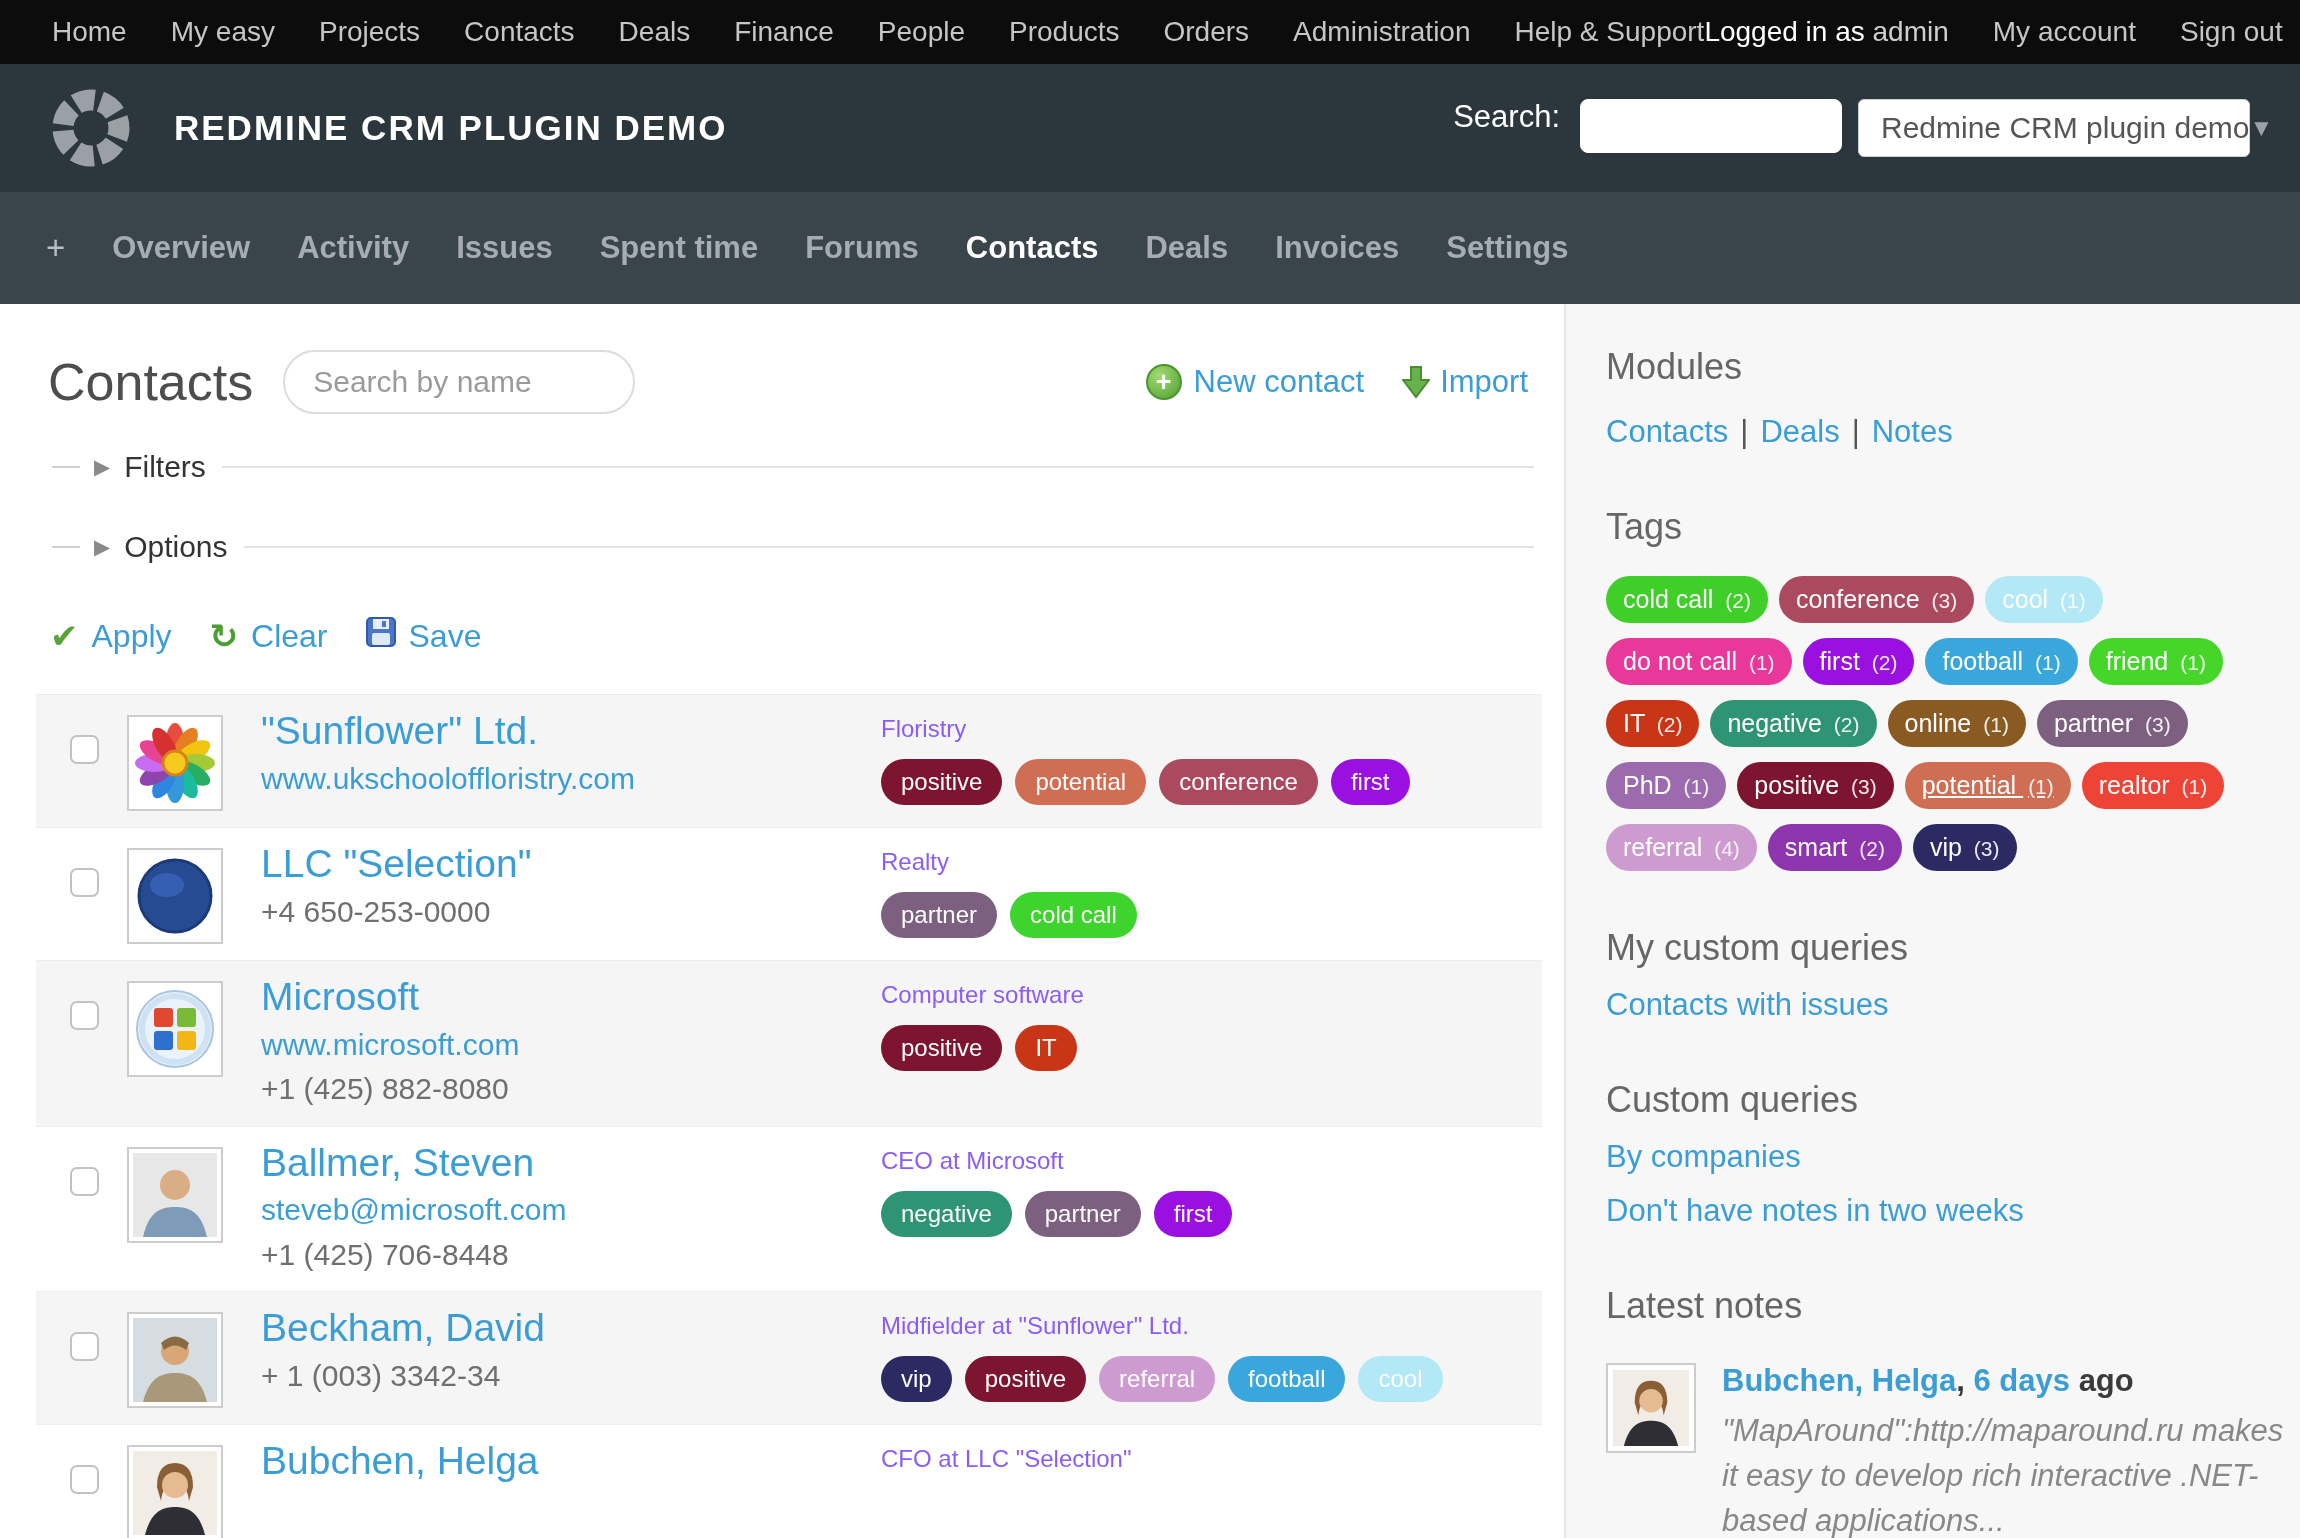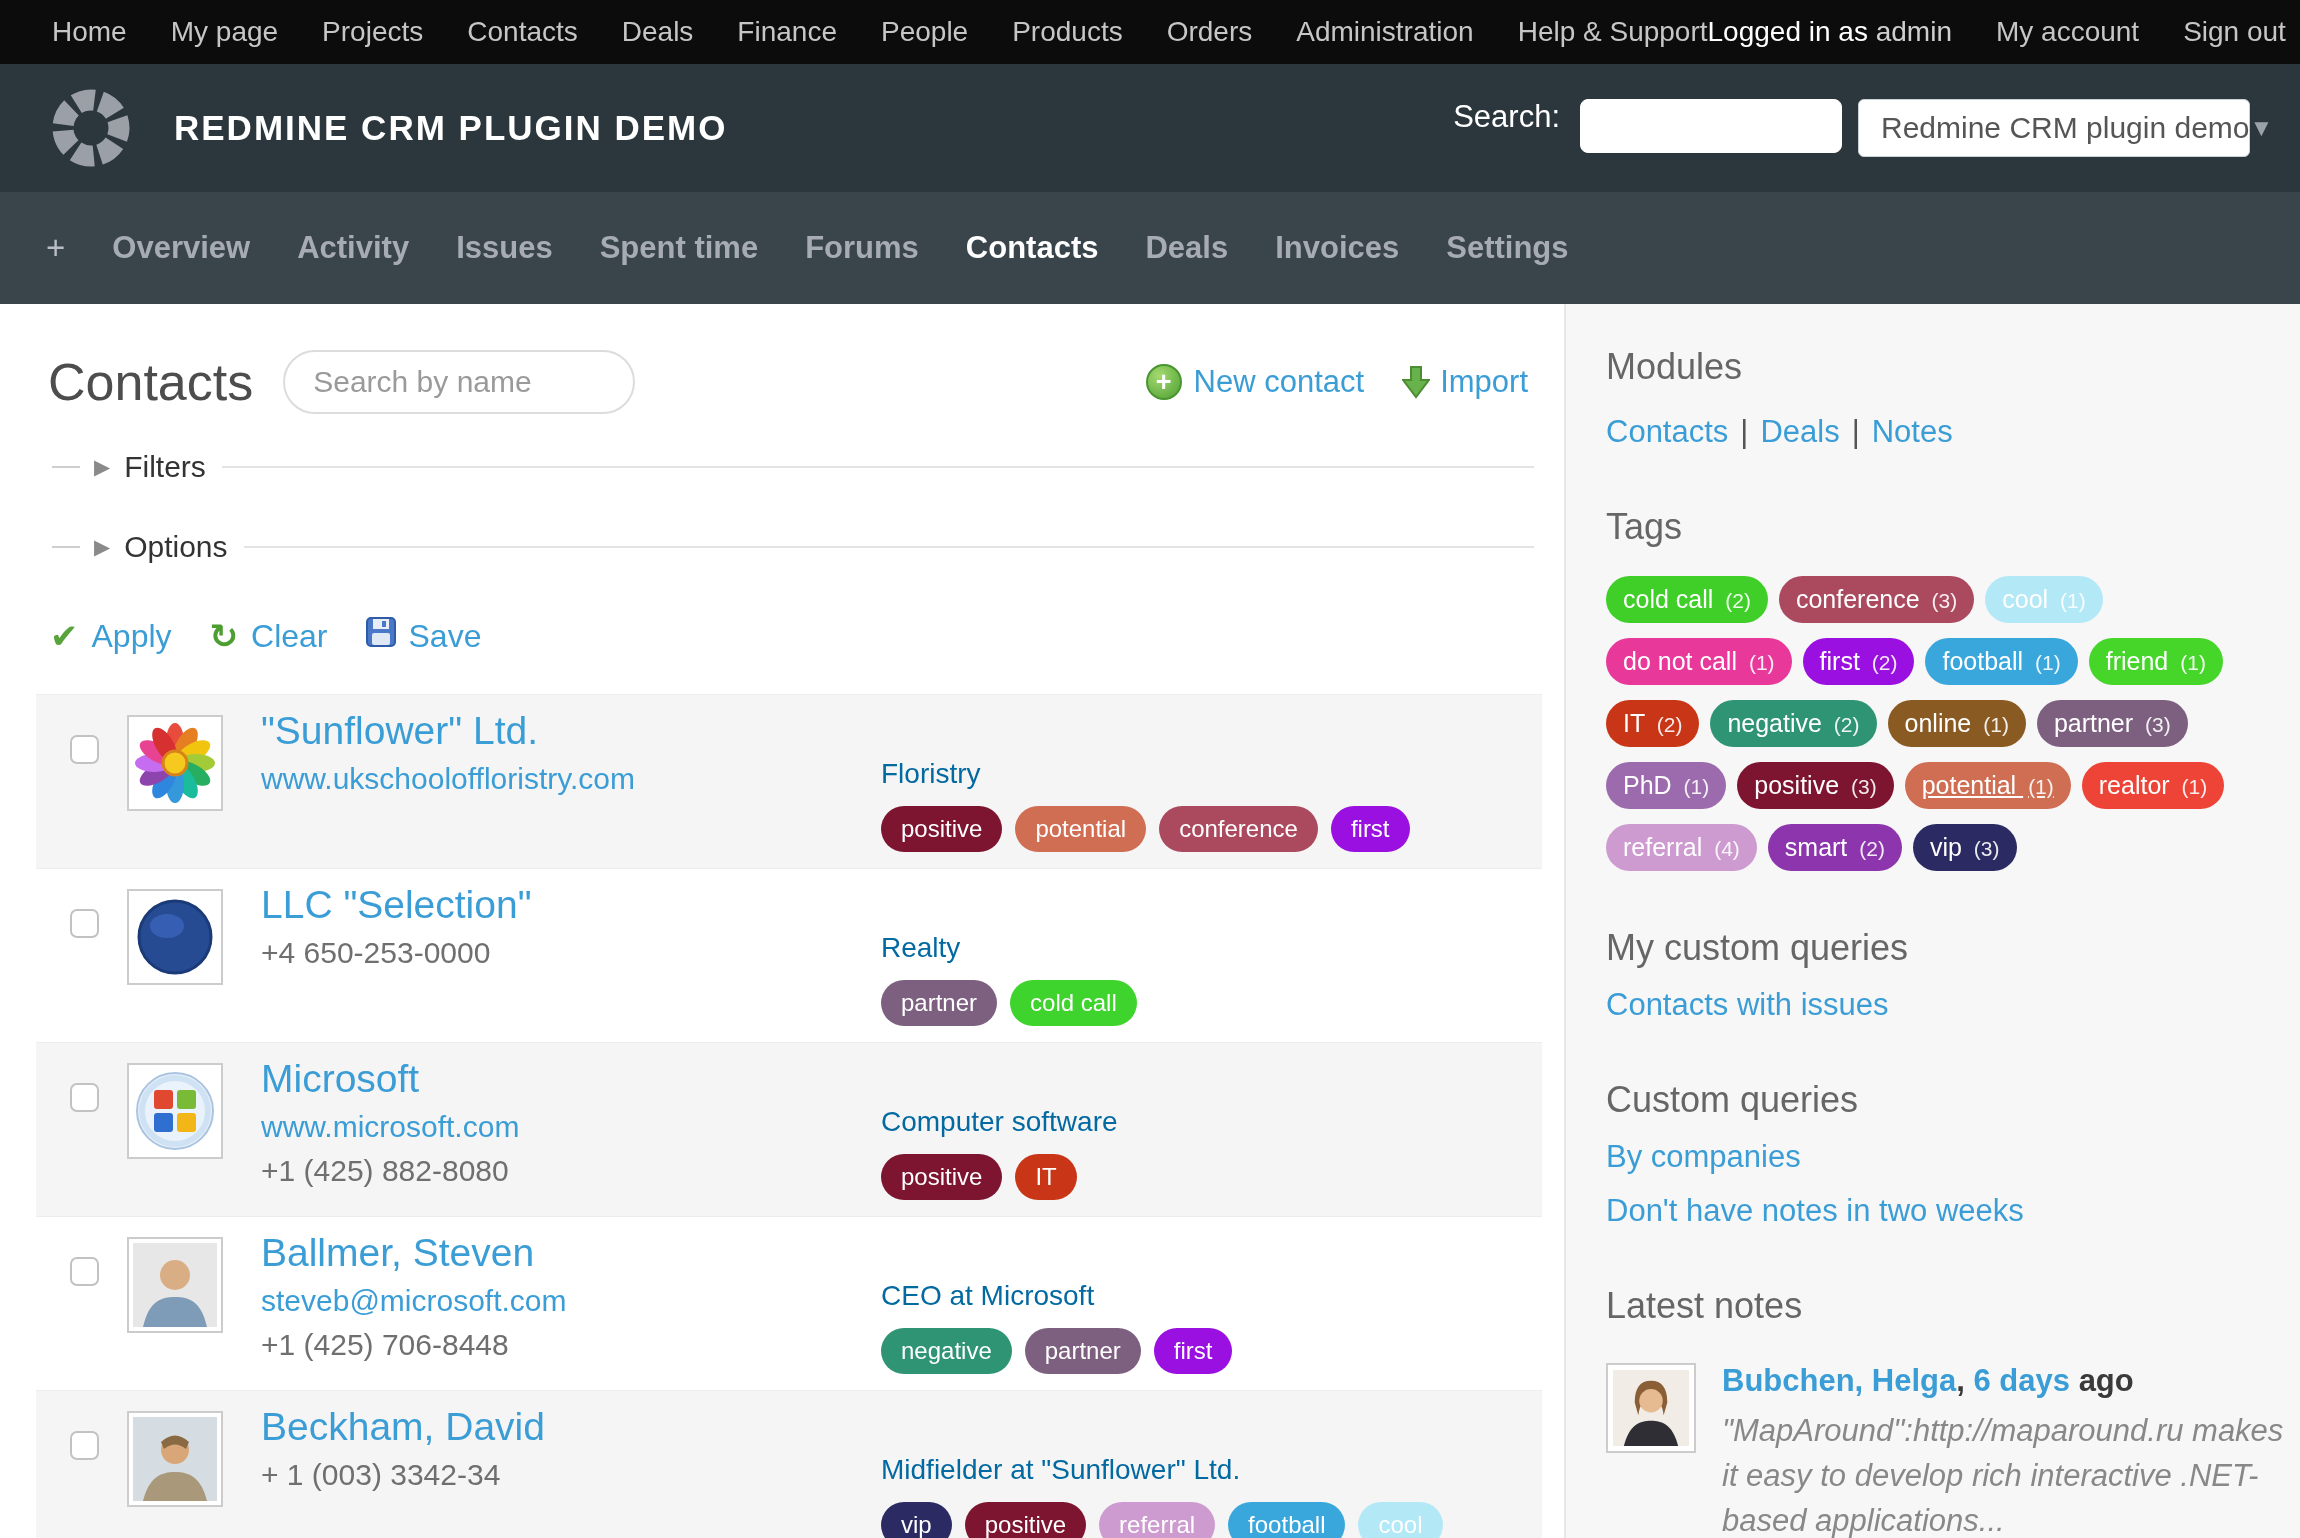--- a/index.html
+++ b/index.html
@@ -99,21 +99,21 @@
   .avatar {
     width: 96px; height: 96px; background: #fff; border: 2px solid #cccccc;
     margin: 8px 0 0 28px; display: flex; align-items: center; justify-content: center;
     flex: 0 0 auto;
   }
   .c-info { margin-left: 38px; width: 580px; }
   .c-name { display: block; font-size: 39px; color: #3b9dd6; line-height: 1.22; }
   .c-link { display: block; font-size: 30px; color: #3b9dd6; line-height: 1.35; margin-top: 4px; }
   .c-phone { font-size: 30px; color: #6f6f6f; line-height: 1.35; margin-top: 4px; }
   .c-right { margin-left: 40px; padding-top: 8px; }
-  .c-role { font-size: 28px; color: #0369a1; margin-top: 43px; }
+  .c-role { font-size: 24px; color: #8b5cf6; }
   .c-tags { display: flex; gap: 13px; margin-top: 16px; flex-wrap: wrap; }
   .pill {
     border-radius: 26px; padding: 9px 20px; font-size: 24px; color: #fff; white-space: nowrap;
   }
 
   
   .sidebar h3 { font-size: 36px; color: #666; font-weight: 400; margin: 56px 0 0; }
   .sidebar h3.first { margin-top: 12px; }
   .sb-links { margin-top: 26px; font-size: 31px; }
   .sb-links a { color: #3b9dd6; }
@@ -132,21 +132,21 @@
   .note-title { font-size: 31px; font-weight: bold; color: #3a3a3a; display: flex; align-items: center; flex-wrap: wrap; }
   .note-title a { color: #3b9dd6; }
   .note-text { font-style: italic; color: #888; font-size: 31px; line-height: 1.45; margin-top: 10px; }
 </style>
 </head>
 <body>
 
 <div class="topbar">
   <nav class="top-menu" id="top-menu">
       <a>Home</a>
-      <a>My page</a>
+      <a>My easy</a>
       <a>Projects</a>
       <a>Contacts</a>
       <a>Deals</a>
       <a>Finance</a>
       <a>People</a>
       <a>Products</a>
       <a>Orders</a>
       <a>Administration</a>
       <a>Help &amp; Support</a>
     </nav>

